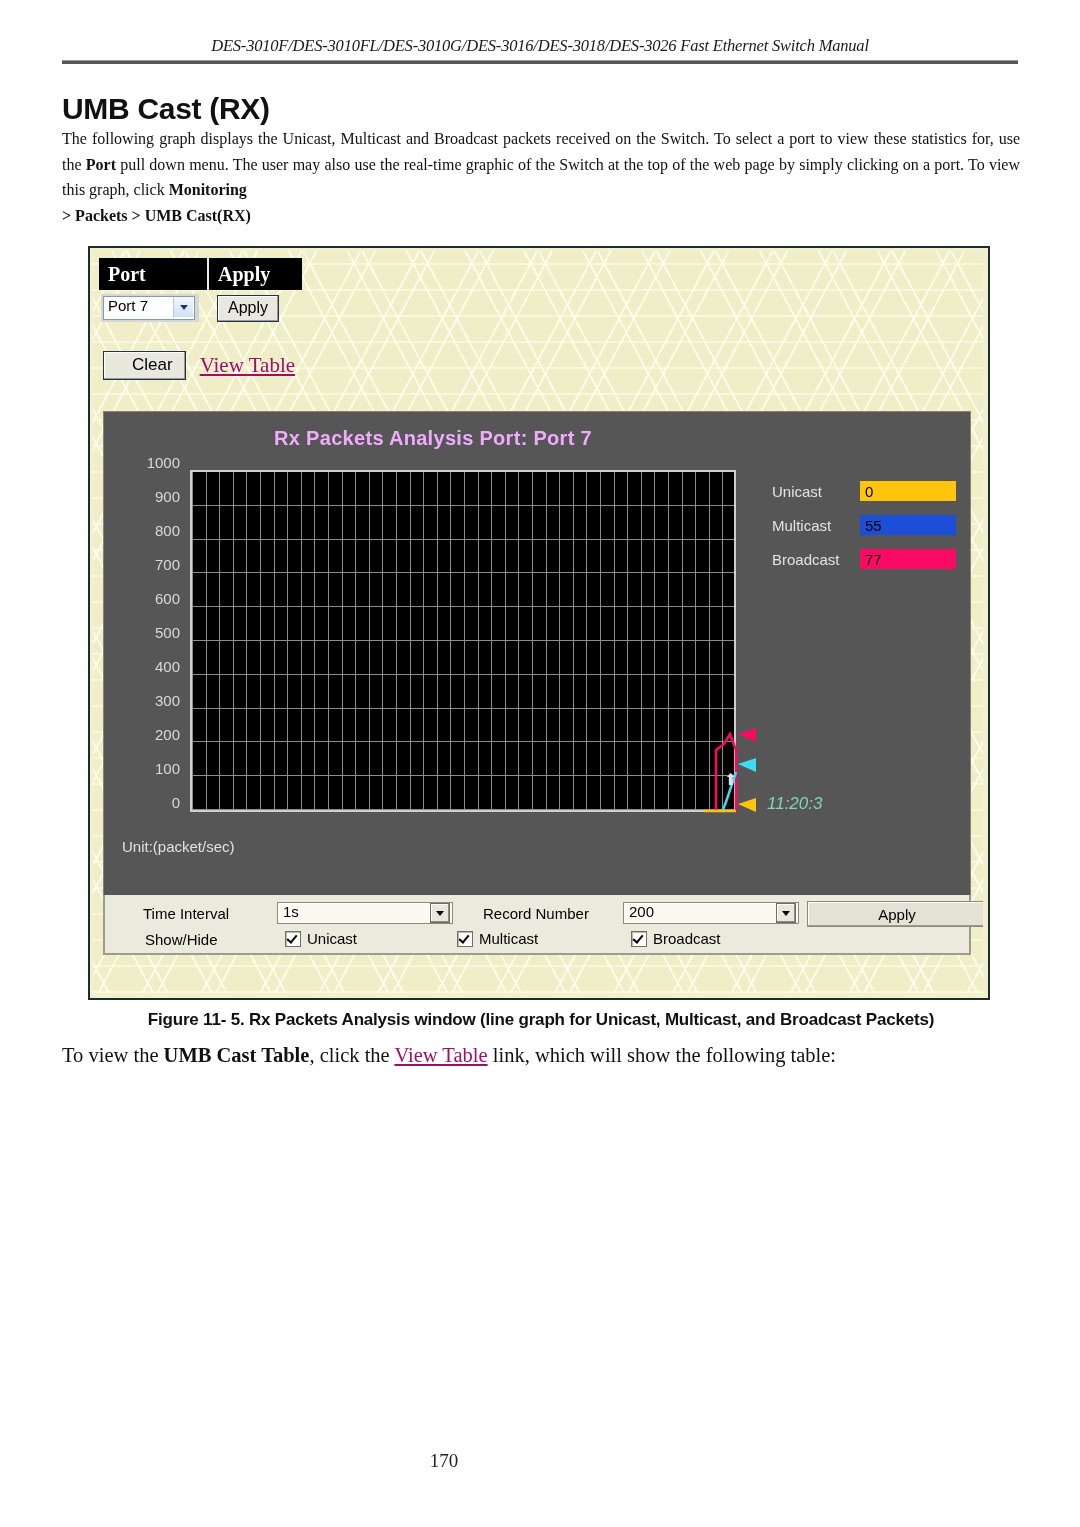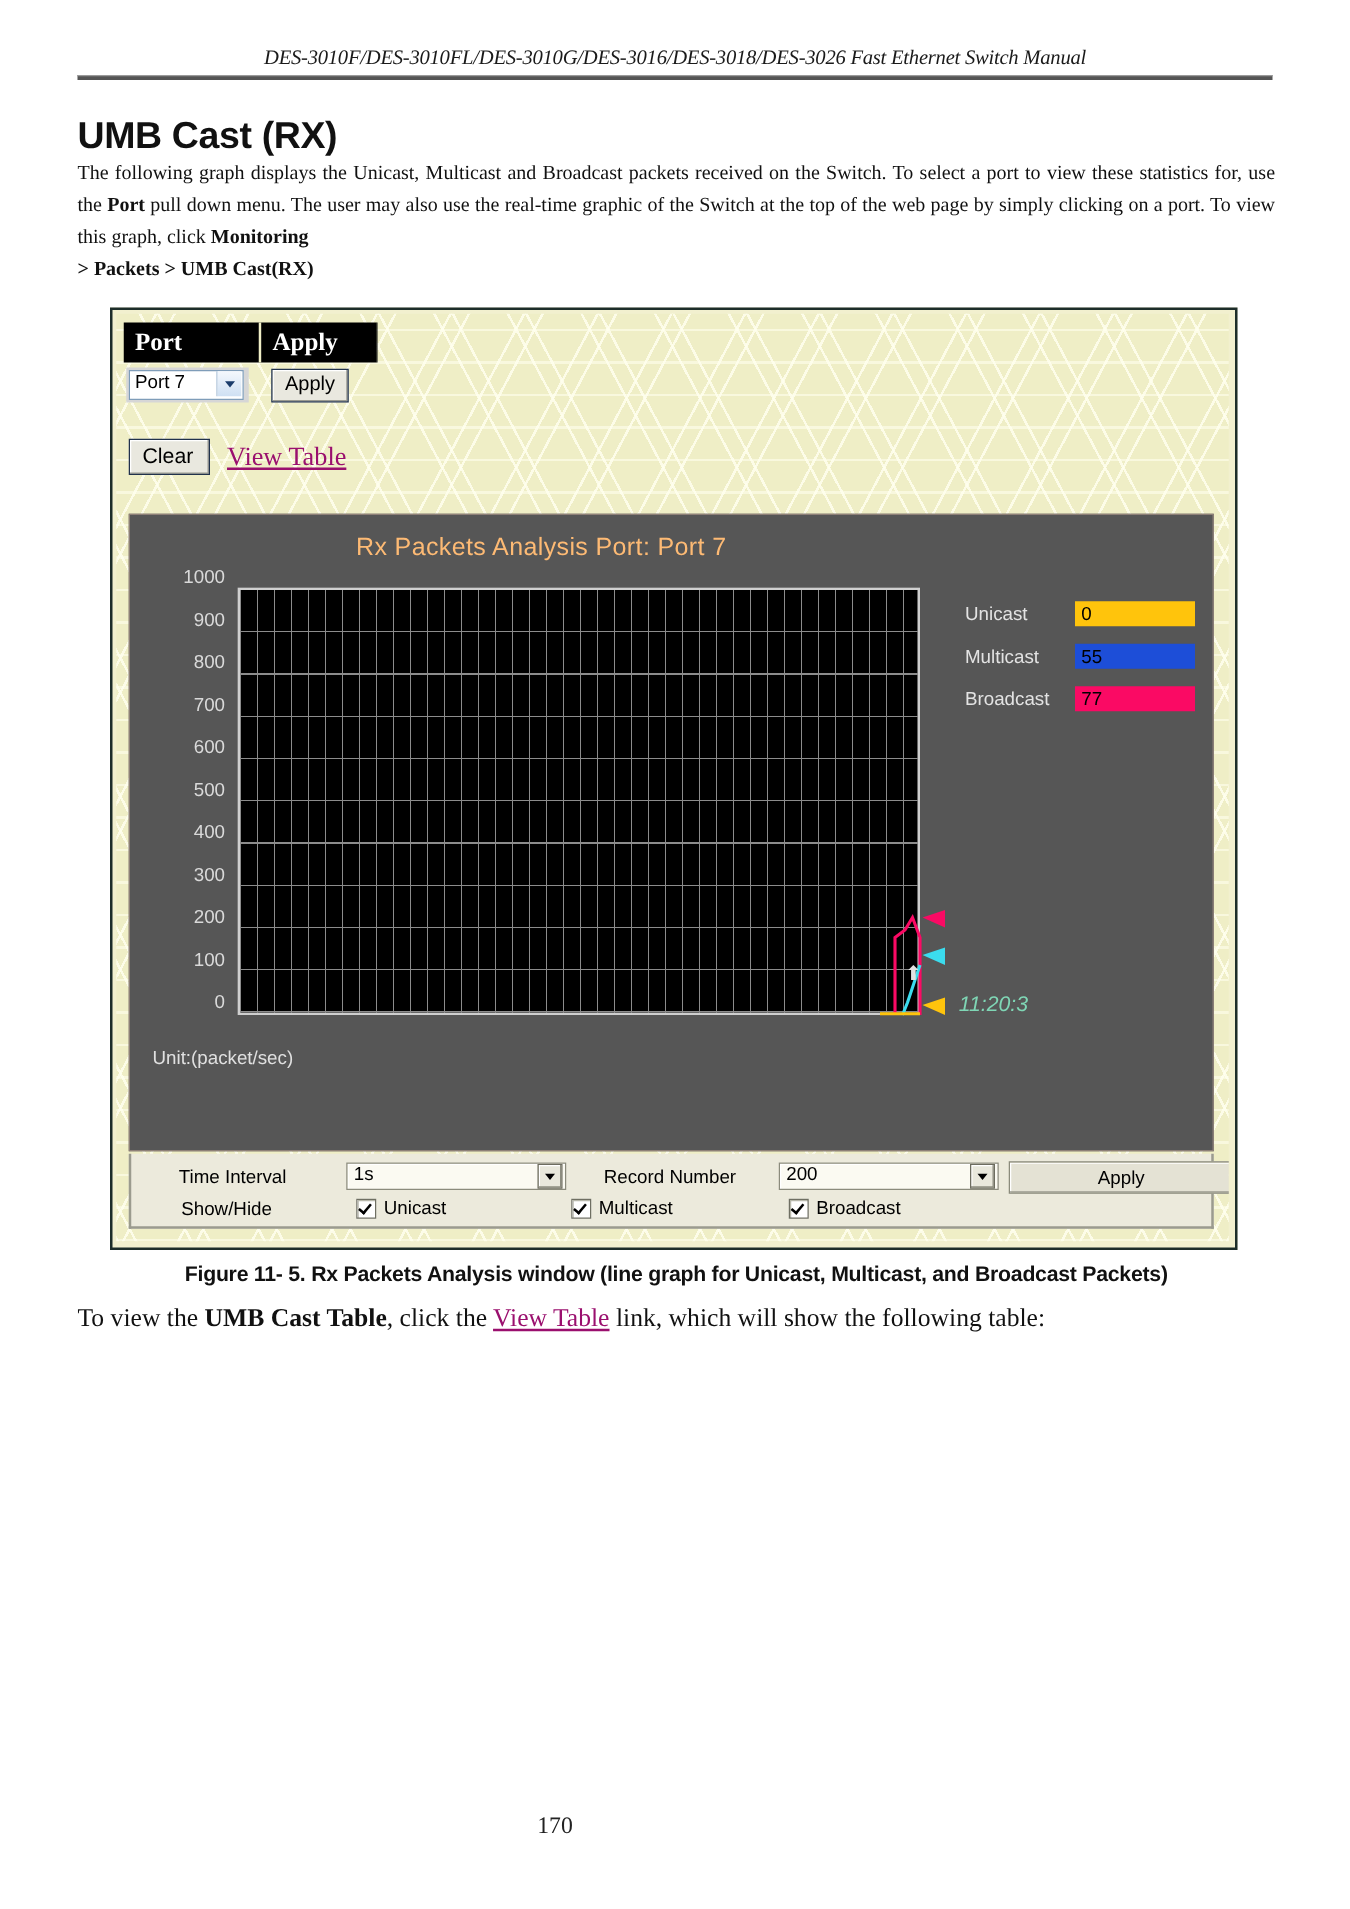--- a/index.html
+++ b/index.html
@@ -150,21 +150,21 @@
     box-shadow: inset -1px -1px 0 #9a9a90, inset 1px 1px 0 #fff;
     font-family: "Liberation Sans", sans-serif;
     font-size: 16px;
     color: #000;
     padding: 3px 10px 4px 10px;
     cursor: pointer;
   }
   .apply-btn { margin-left: 18px; }
 
   .row2 { position: absolute; left: 10px; top: 100px; display: flex; align-items: center; }
-  .clear-btn { font-size: 17px; padding: 3px 12px 4px 10px; }
+  .clear-btn { font-size: 17px; padding: 3px 12px 4px 28px; }
   .view-table-link {
     margin-left: 14px;
     font-family: "Liberation Serif", serif;
     font-size: 21px;
     color: #9a0f6e;
     text-decoration: underline;
     cursor: pointer;
   }
 
   
@@ -174,23 +174,23 @@
     width: 868px; height: 510px;
     background: #565656;
     border: 1px solid #8e8078;
     box-sizing: border-box;
   }
   .graph-title {
     position: absolute;
     left: 0; right: 0; top: 15px;
     text-align: center;
     font-family: "Liberation Sans", sans-serif;
-    font-weight: normal;
+    font-weight: bold;
     font-size: 20px;
-    color: #fdba74;
+    color: #f0abfc;
     letter-spacing: .3px;
   }
   
   .graph-title span { position: relative; left: -104px; }
 
   .plot {
     position: absolute;
     left: 86px; top: 58px;
     width: 546px; height: 342px;
     background: #000;
@@ -257,21 +257,21 @@
     left: 620px; top: 360px;
     color: #e2e2e2;
     font-size: 16px;
     line-height: 1;
   }
   .series-svg { position: absolute; left: 0; top: 0; }
 
   
   .toolbar {
     position: absolute;
-    left: 10px; top: 672px;
+    left: 10px; top: 644px;
     width: 868px; height: 60px;
     background: #eceadc;
     border: 2px solid #9b9b8e;
     border-top: none;
     box-sizing: border-box;
     font-family: "Liberation Sans", sans-serif;
     font-size: 15px;
     color: #000;
   }
   .tb-row { position: absolute; left: 0; width: 100%; height: 30px; }

